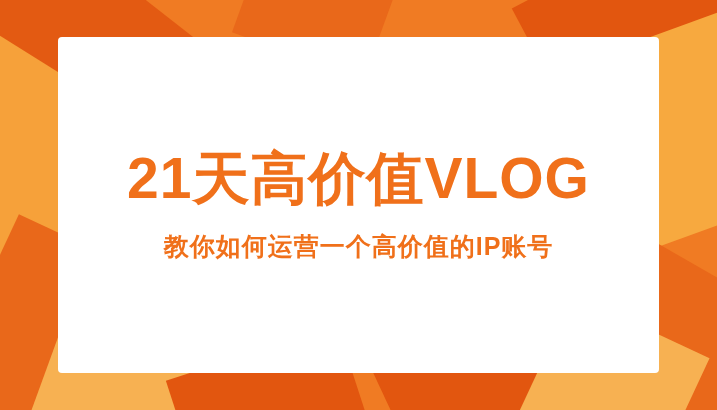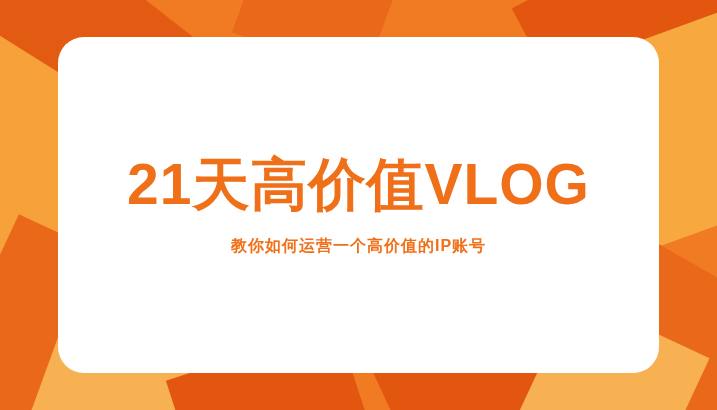--- a/index.html
+++ b/index.html
@@ -112,21 +112,21 @@
     transform: rotate(-25deg);
   }
   
   .card {
     position: absolute;
     left: 58px;
     top: 37px;
     width: 601px;
     height: 336px;
     background: #FFFFFF;
-    border-radius: 26px;
+    border-radius: 4px;
     display: flex;
     flex-direction: column;
     align-items: center;
     justify-content: center;
     box-sizing: border-box;
     padding: 0 30px;
   }
   .title-block {
     text-align: center;
     color: #F0701A;
@@ -137,21 +137,21 @@
   .title-line1 {
     font-size: 57px;
     white-space: nowrap;
   }
   .title-line2 {
     font-size: 57px;
     white-space: nowrap;
   }
   .subtitle {
     margin-top: 20px;
-    font-size: 16px;
+    font-size: 25px;
     color: #F0701A;
     font-weight: bold;
     letter-spacing: 1px;
     white-space: nowrap;
     text-align: right;
   }
 </style>
 </head>
 <body>
 

